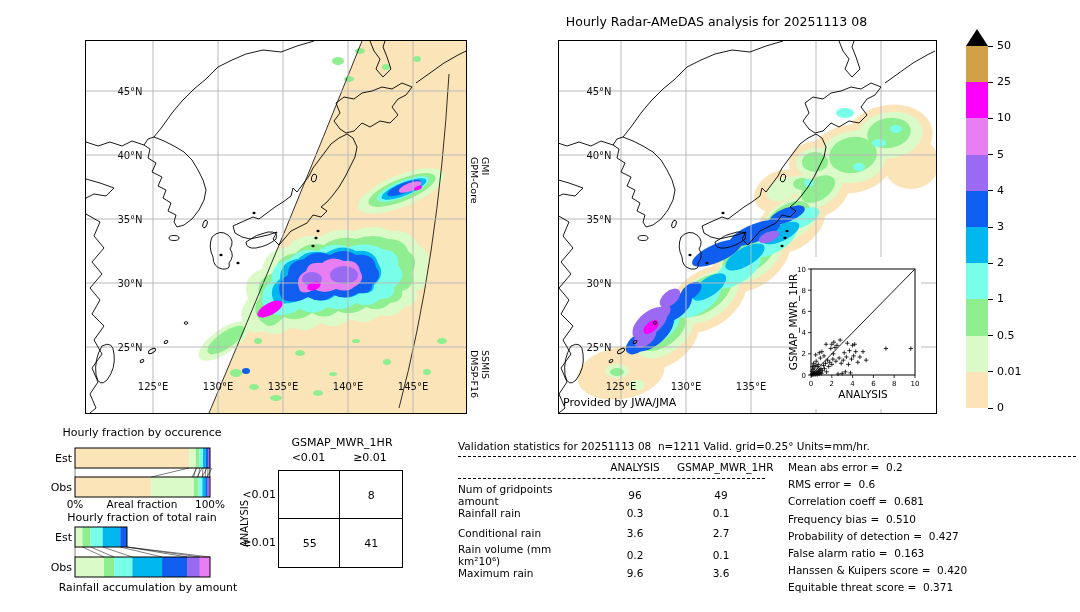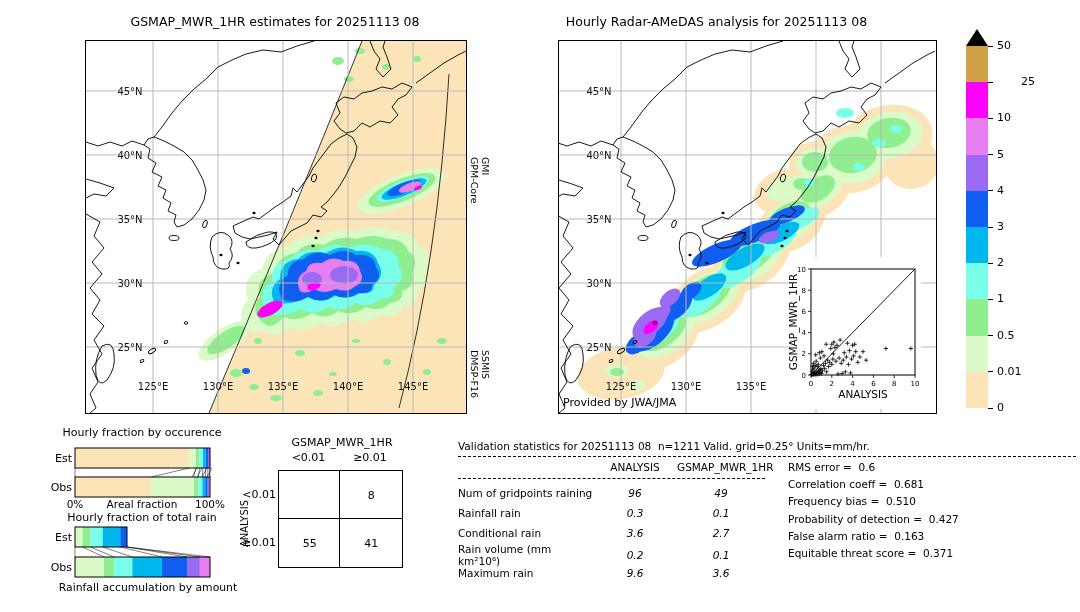--- a/index.html
+++ b/index.html
@@ -21,30 +21,29 @@
   .cont-text{font-size:11px;white-space:nowrap;}
   .cont-box{border:1.2px solid #000;}
   .cont-vdiv{position:absolute;top:0;bottom:0;width:1.2px;background:#000;}
   .cont-hdiv{position:absolute;left:0;right:0;height:1.2px;background:#000;}
   .cont-cell{position:absolute;width:50%;height:50%;display:flex;align-items:center;justify-content:center;font-size:11px;}
   
   .stats-text{font-size:10.5px;white-space:pre;}
   .dashed{border-top:1.2px dashed #000;height:0;}
   .stats-cols{display:flex;font-size:10.5px;}
   .stats-row{display:grid;grid-template-columns:135px 84px 88px;height:20px;align-items:center;font-size:10.5px;}
-  .stats-row span:nth-child(2),.stats-row span:nth-child(3){text-align:center;font-style:italic;}
+  .stats-row span:nth-child(2),.stats-row span:nth-child(3){text-align:center;}
   .score-line{font-size:10.5px;line-height:17.2px;white-space:pre;}
   text{font-family:"DejaVu Sans","Liberation Sans",sans-serif;}
 </style>
 </head>
 <body>
 
 <div class="canvas">
 
-  <div class="abs map-title" style="left:85px;top:14px;width:380px;">GSMAP_MWR_1HR estimates for 20251113 08</div>
   <div class="abs map-title" style="left:528px;top:14px;width:377px;">Hourly Radar-AMeDAS analysis for 20251113 08</div>
 
   <svg id="left-map" class="abs map-frame" style="left:85px;top:40px;" width="380" height="372" viewBox="0 0 380 372">
       <g>
         <path d="M123,372 Q199,192 276,0 L380,0 L380,372 Z" fill="#fbe5b8" stroke="none"></path>
         <ellipse cx="150" cy="332" rx="6" ry="4" fill="#8fee8f" transform="rotate(0 150 332)"></ellipse>
         <ellipse cx="168" cy="346" rx="5" ry="3" fill="#8fee8f" transform="rotate(0 168 346)"></ellipse>
         <ellipse cx="190" cy="357" rx="6" ry="3" fill="#8fee8f" transform="rotate(0 190 357)"></ellipse>
         <ellipse cx="214" cy="312" rx="5" ry="3" fill="#8fee8f" transform="rotate(0 214 312)"></ellipse>
         <ellipse cx="172" cy="300" rx="4" ry="3" fill="#8fee8f" transform="rotate(0 172 300)"></ellipse>
@@ -379,21 +378,21 @@
       <div class="cb-band" style="position: absolute; left: 0px; top: 126.6px; height: 36.7px; background: rgb(154, 106, 243);"></div>
       <div class="cb-band" style="position: absolute; left: 0px; top: 162.8px; height: 36.7px; background: rgb(15, 94, 240);"></div>
       <div class="cb-band" style="position: absolute; left: 0px; top: 199px; height: 36.7px; background: rgb(0, 183, 238);"></div>
       <div class="cb-band" style="position: absolute; left: 0px; top: 235.2px; height: 36.7px; background: rgb(121, 255, 233);"></div>
       <div class="cb-band" style="position: absolute; left: 0px; top: 271.4px; height: 36.7px; background: rgb(143, 238, 143);"></div>
       <div class="cb-band" style="position: absolute; left: 0px; top: 307.6px; height: 36.7px; background: rgb(218, 250, 199);"></div>
       <div class="cb-band" style="position: absolute; left: 0px; top: 343.8px; height: 36.7px; background: rgb(251, 229, 184);"></div>
       <div class="cb-tick" style="top: 17.5px;"></div>
       <div class="cb-label" style="top: 12px;">50</div>
       <div class="cb-tick" style="top: 53.7px;"></div>
-      <div class="cb-label" style="top: 48.2px; margin-left: 24px;">25</div>
+      <div class="cb-label" style="top: 48.2px;">25</div>
       <div class="cb-tick" style="top: 89.9px;"></div>
       <div class="cb-label" style="top: 84.4px;">10</div>
       <div class="cb-tick" style="top: 126.1px;"></div>
       <div class="cb-label" style="top: 120.6px;">5</div>
       <div class="cb-tick" style="top: 162.3px;"></div>
       <div class="cb-label" style="top: 156.8px;">4</div>
       <div class="cb-tick" style="top: 198.5px;"></div>
       <div class="cb-label" style="top: 193px;">3</div>
       <div class="cb-tick" style="top: 234.7px;"></div>
       <div class="cb-label" style="top: 229.2px;">2</div>
@@ -493,21 +492,21 @@
   <div class="abs stats-text" style="left:458px;top:440px;">Validation statistics for 20251113 08  n=1211 Valid. grid=0.25° Units=mm/hr.</div>
   <div class="abs dashed" style="left:458px;top:456px;width:618px;"></div>
   <div class="abs stats-cols" style="left:458px;top:461px;width:307px;">
     <span style="width:135px;"></span>
     <span style="width:84px;text-align:center;">ANALYSIS</span>
     <span style="width:88px;text-align:center;">GSMAP_MWR_1HR</span>
   </div>
   <div class="abs dashed" style="left:458px;top:478px;width:307px;"></div>
   <div id="stats-rows" class="abs" style="left:458px;top:483px;">
       <div class="stats-row" style="">
-        <span>Num of gridpoints raining</span>
+        <span>Num of gridpoints amount</span>
         <span>96</span>
         <span>49</span>
       </div>
       <div class="stats-row" style="">
         <span>Rainfall rain</span>
         <span>0.3</span>
         <span>0.1</span>
       </div>
       <div class="stats-row" style="">
         <span>Conditional rain</span>
@@ -519,21 +518,23 @@
         <span>0.2</span>
         <span>0.1</span>
       </div>
       <div class="stats-row" style="">
         <span>Maximum rain</span>
         <span>9.6</span>
         <span>3.6</span>
       </div>
     </div>
   <div id="stats-scores" class="abs" style="left:788px;top:459px;">
+      <div class="score-line" style="">Mean abs error =  0.2</div>
       <div class="score-line" style="">RMS error =  0.6</div>
       <div class="score-line" style="">Correlation coeff =  0.681</div>
       <div class="score-line" style="">Frequency bias =  0.510</div>
       <div class="score-line" style="">Probability of detection =  0.427</div>
       <div class="score-line" style="">False alarm ratio =  0.163</div>
+      <div class="score-line" style="">Hanssen &amp; Kuipers score =  0.420</div>
       <div class="score-line" style="">Equitable threat score =  0.371</div>
     </div>
 
 </div>
 
 </body></html>

